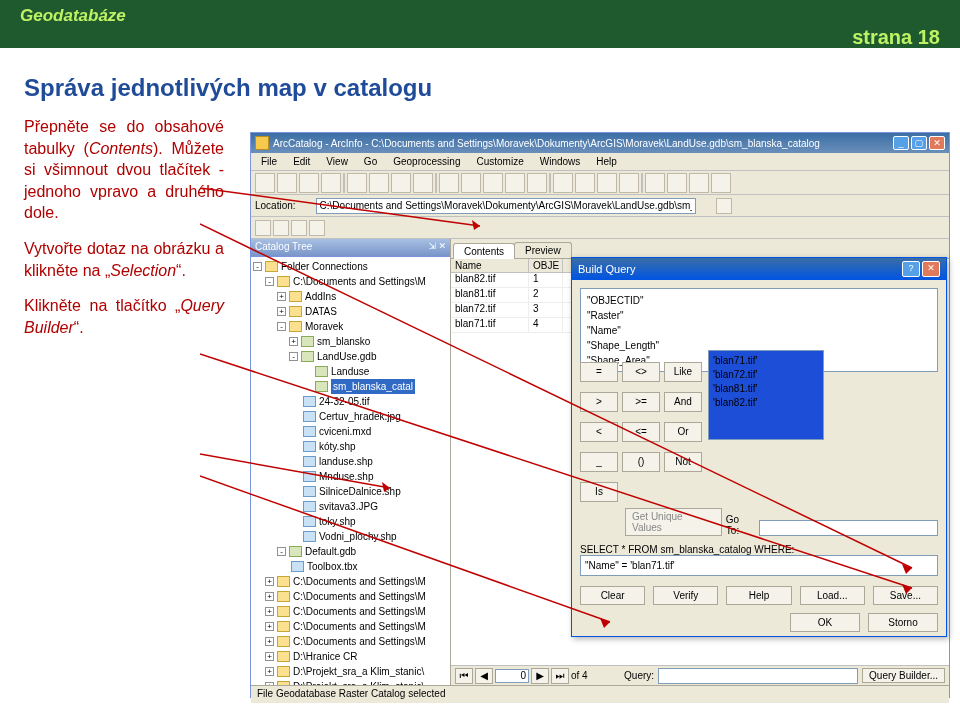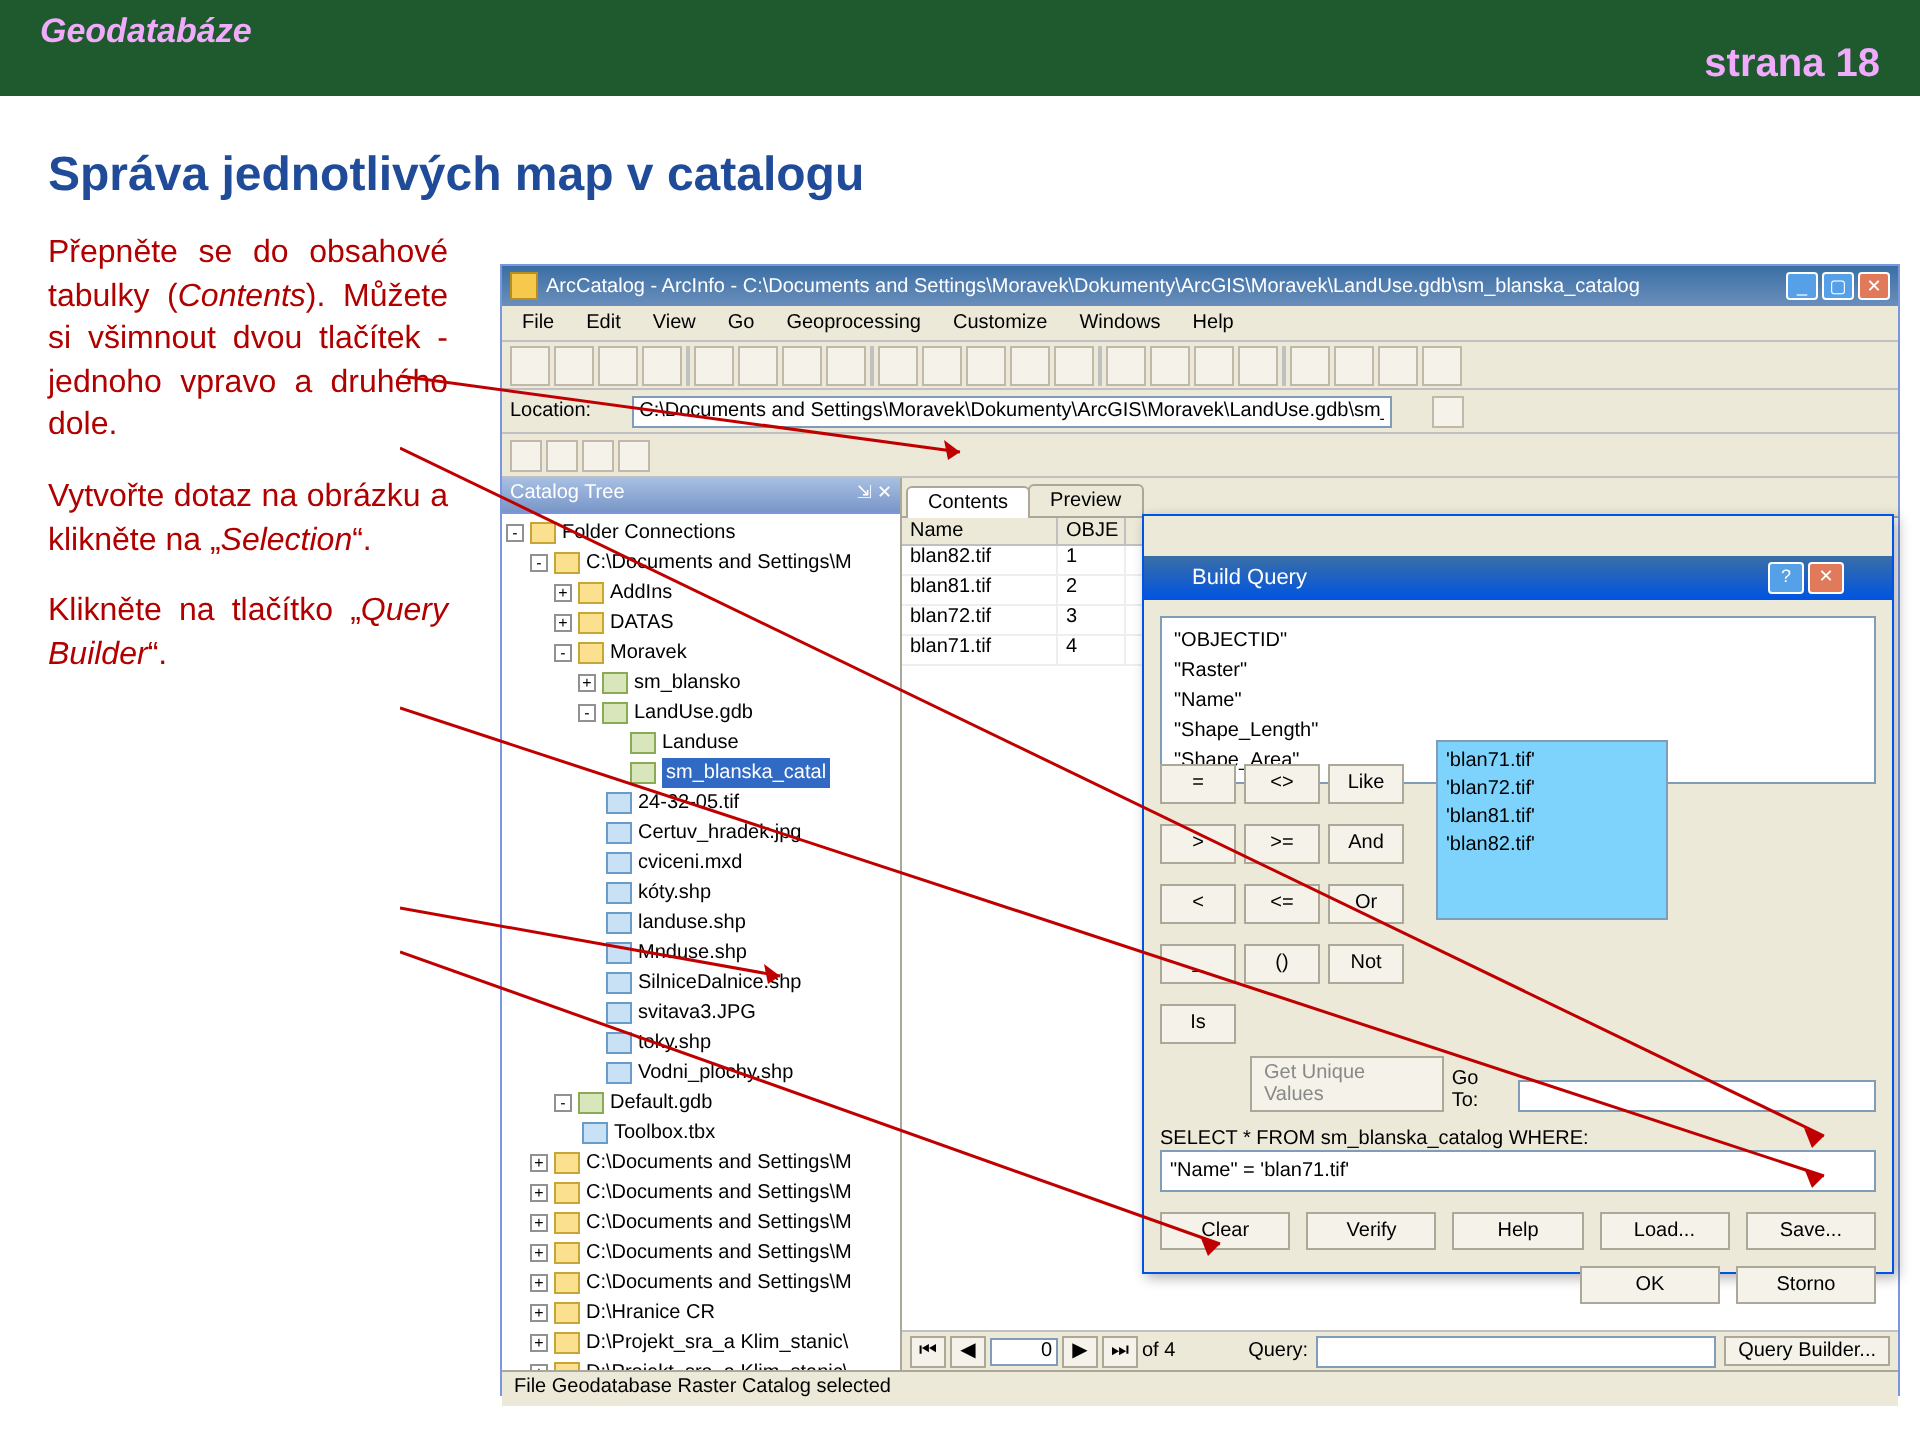--- a/index.html
+++ b/index.html
@@ -1,17 +1,17 @@
 <!DOCTYPE html>
 <html><head>
 <meta charset="utf-8">
 <style>
   * { margin:0; padding:0; box-sizing:border-box; }
   body { width:960px; height:716px; font-family:Arial,Helvetica,sans-serif; background:#fff; position:relative; overflow:hidden; }
-  .header { background:#1f5a2e; color:#f0abfc; height:48px; display:flex; align-items:flex-start; justify-content:space-between; padding:6px 20px 0 20px; }
+  .header { background:#1f5a2e; color:#bef264; height:48px; display:flex; align-items:flex-start; padding:6px 20px 0 20px;flex-direction:column; }
   .header .left { font-weight:bold; font-size:17px; font-style:italic; }
   .header .right { font-weight:bold; font-size:20px; align-self:flex-end; padding-bottom:4px;}
   .content { padding:26px 0 0 24px; position:relative; }
   h1 { color:#1f4b99; font-size:24px; font-weight:bold; margin-bottom:14px; }
   .textcol { width:200px; color:#b00000; font-size:16px; line-height:1.35; }
   .textcol p { margin-bottom:14px; text-align:justify; }
   .textcol .italic { font-style:italic; }
   .sshot { position:absolute; left:250px; top:84px; width:700px; height:566px; border:1px solid #7a96df; background:#ece9d8; font-size:10px; color:#000; }
   .titlebar { height:20px; background:linear-gradient(#3b6ea5,#6a8fbb); color:#fff; display:flex; align-items:center; padding:0 4px; font-size:10px; white-space:nowrap; overflow:hidden;}
   .titlebar .ic { width:14px; height:14px; background:#f6c84b; border:1px solid #b68f20; margin-right:4px; }
@@ -42,27 +42,27 @@
   .tab { border:1px solid #aca899; border-bottom:none; background:#ece9d8; font-size:10px; padding:2px 10px; border-top-left-radius:3px;border-top-right-radius:3px; margin-right:-1px;}
   .tab.act{background:#fff; position:relative; top:1px;}
   .tbarea{ flex:1; position:relative; background:#fff;}
   .tbl{ position:absolute; left:0; top:0; width:180px;}
   .tbl .th{ display:flex; background:#ece9d8; font-size:10px; border-bottom:1px solid #c0c0c0;}
   .tbl .th div{border-right:1px solid #c0c0c0; padding:1px 4px;}
   .tbl .tr{ display:flex; font-size:10px; height:15px; border-bottom:1px solid #eee;}
   .tbl .tr div{ padding:0 4px; border-right:1px solid #eee;}
   .tbl .c1{width:78px;} .tbl .c2{width:34px;}
   .bq { position:absolute; left:120px; top:-2px; width:376px; height:380px; background:#ece9d8; border:1px solid #0054e3; box-shadow:2px 2px 6px rgba(0,0,0,.3);}
-  .bq .titlebar{height:22px; background:linear-gradient(#3a6ea5,#0054e3); font-size:11px; padding:0 24px;margin-top:20px;}
+  .bq .titlebar{height:22px; background:linear-gradient(#3a6ea5,#0054e3); font-size:11px; padding:0 6px;}
   .bq .titlebar .winbtn{width:18px;height:16px;}
   .bq .inner{ padding:8px; height:calc(100% - 22px); display:flex; flex-direction:column;}
   .fields{ height:84px; border:1px solid #7f9db9; background:#fff; font-size:10px; padding:4px 6px; line-height:15px;}
   .oprow{ display:flex; gap:4px; margin-top:6px;}
   .opbtn{ width:38px; height:20px; border:1px solid #aca899; background:#f4f2e9; font-size:10px; text-align:center; line-height:18px;}
-  .valcol{ width:116px; height:90px; border:1px solid #7f9db9; background:#7dd3fc; font-size:10px; padding:3px 4px; line-height:14px; margin-left:16px;}
+  .valcol{ width:116px; height:90px; border:1px solid #7f9db9; background:#1d4ed8; font-size:10px; padding:3px 4px; line-height:14px; margin-left:6px;}
   .mid{ display:flex; margin-top:-22px;}
   .opsgrid{ display:flex; flex-direction:column; gap:4px;}
   .uvrow{ display:flex; align-items:flex-end; gap:4px; margin-top:6px; font-size:10px;padding-left:45px;}
   .uvbtn{ border:1px solid #aca899; background:#f4f2e9; padding:2px 6px; color:#888;}
   .lbl{ font-size:10px; margin-top:8px;}
   .wherebox{ height:40px; border:1px solid #7f9db9; background:#fff; font-size:10px; padding:4px;}
   .btnrowd{ display:flex; gap:8px; margin-top:10px;}
   .btnrowd .b{ flex:1; border:1px solid #aca899; background:#f4f2e9; font-size:10px; text-align:center; padding:3px 0;}
   .btnrowd2{ display:flex; justify-content:flex-end; gap:8px; margin-top:8px;}
   .btnrowd2 .b{ width:70px; border:1px solid #aca899; background:#f4f2e9; font-size:10px; text-align:center; padding:3px 0;}

